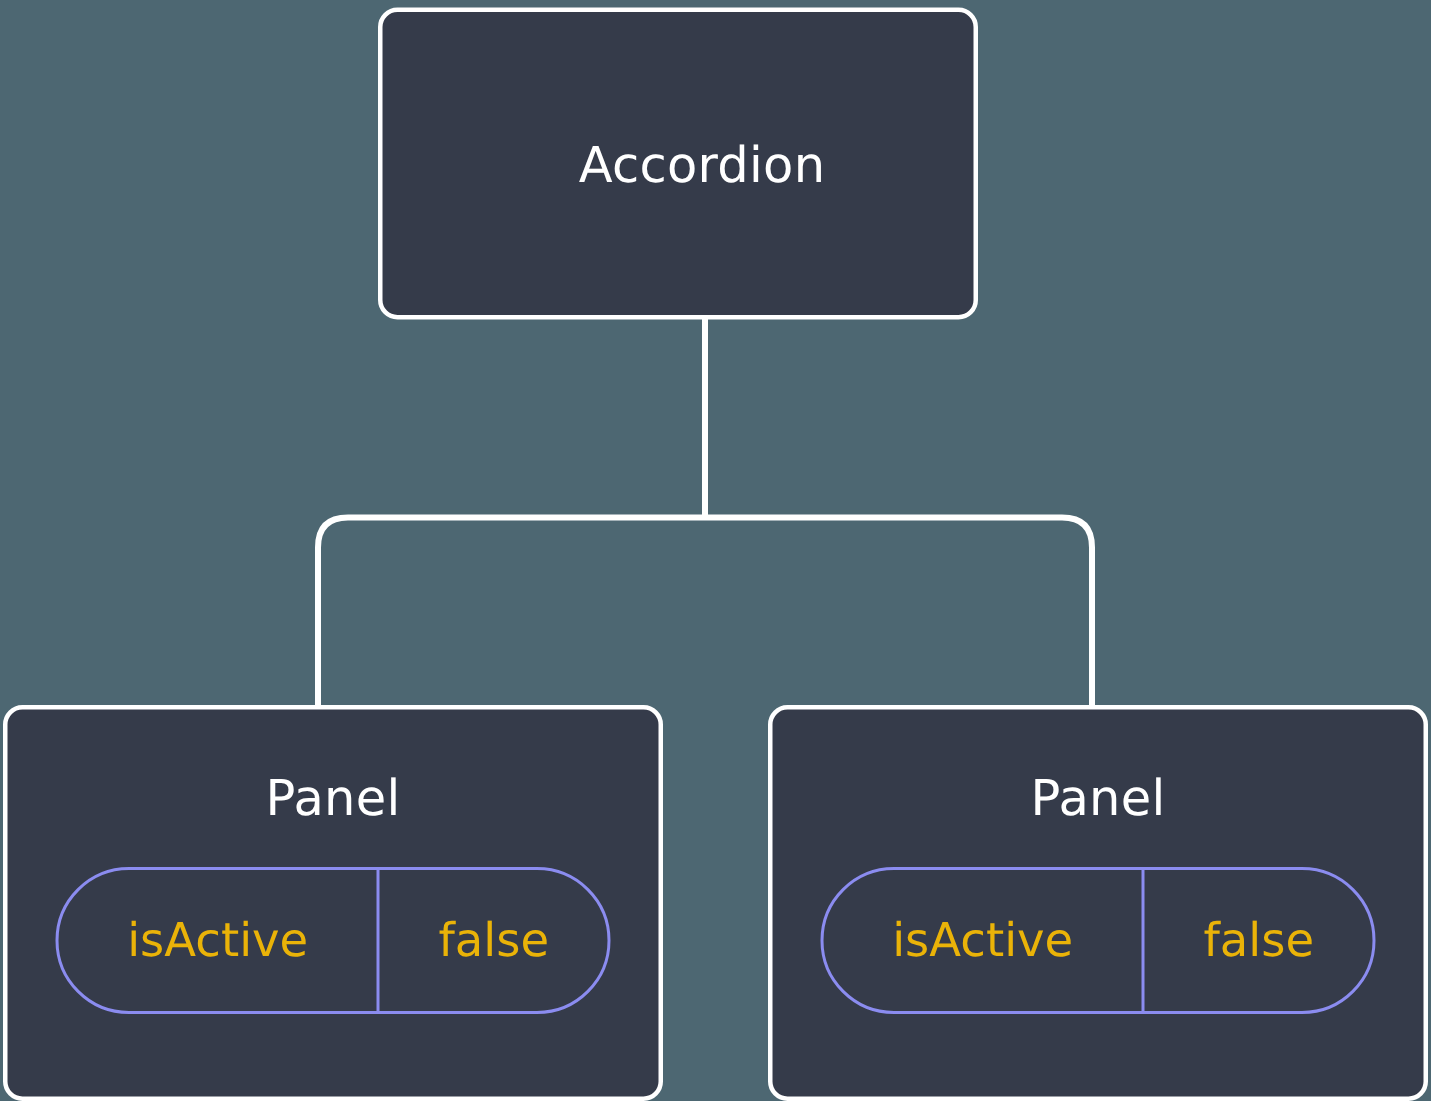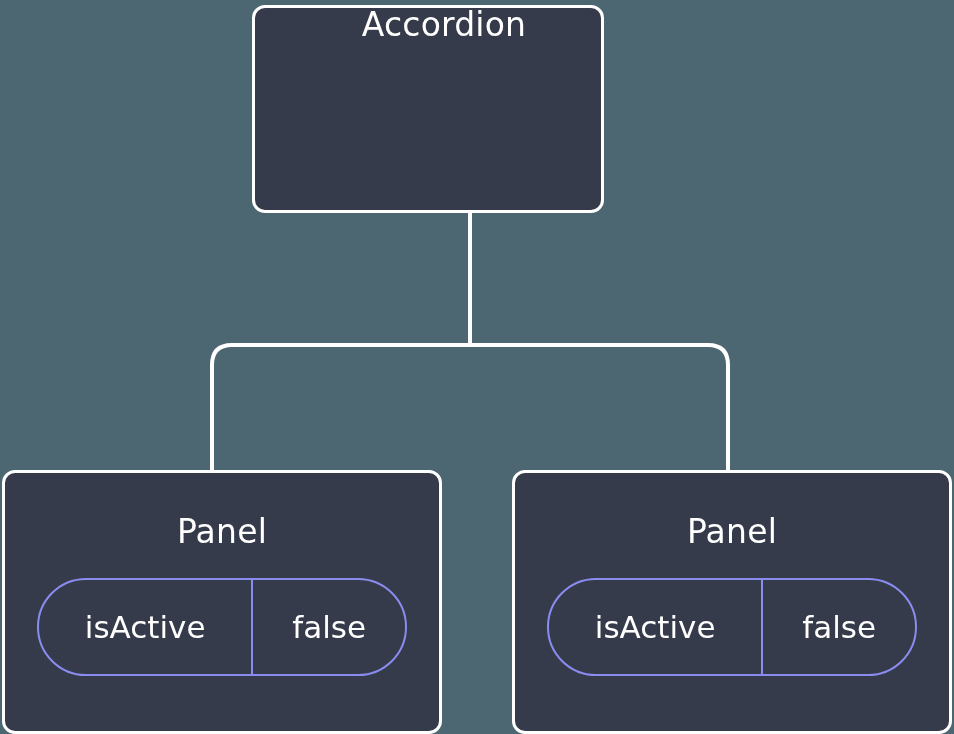--- a/index.html
+++ b/index.html
@@ -34,22 +34,23 @@
     border: 3px solid #ffffff;
     border-radius: 13px;
     display: flex;
     flex-direction: column;
     align-items: center;
   }
 
   .node-root {
     left: 252px;
     top: 5px;
-    width: 352px;
+    width: 400px;
     height: 208px;
+    justify-content: center;
     padding-left: 32px;
   }
 
   .node-leaf {
     top: 470px;
     width: 440px;
     height: 264px;
     justify-content: flex-start;
   }
   .node-leaf.left  { left: 2px; }
@@ -76,21 +77,21 @@
     border: 2px solid #8b8cf0;
     border-radius: 49px;
     display: flex;
     align-items: stretch;
     overflow: hidden;
   }
   .pill-key, .pill-val {
     display: flex;
     align-items: center;
     justify-content: center;
-    color: #ffffff;
+    color: #eab308;
     font-size: 31px;
     line-height: 1;
     white-space: nowrap;
   }
   .pill-key {
     flex: 0 0 58%;
     border-right: 2px solid #8b8cf0;
   }
   .pill-val {
     flex: 1 1 auto;

